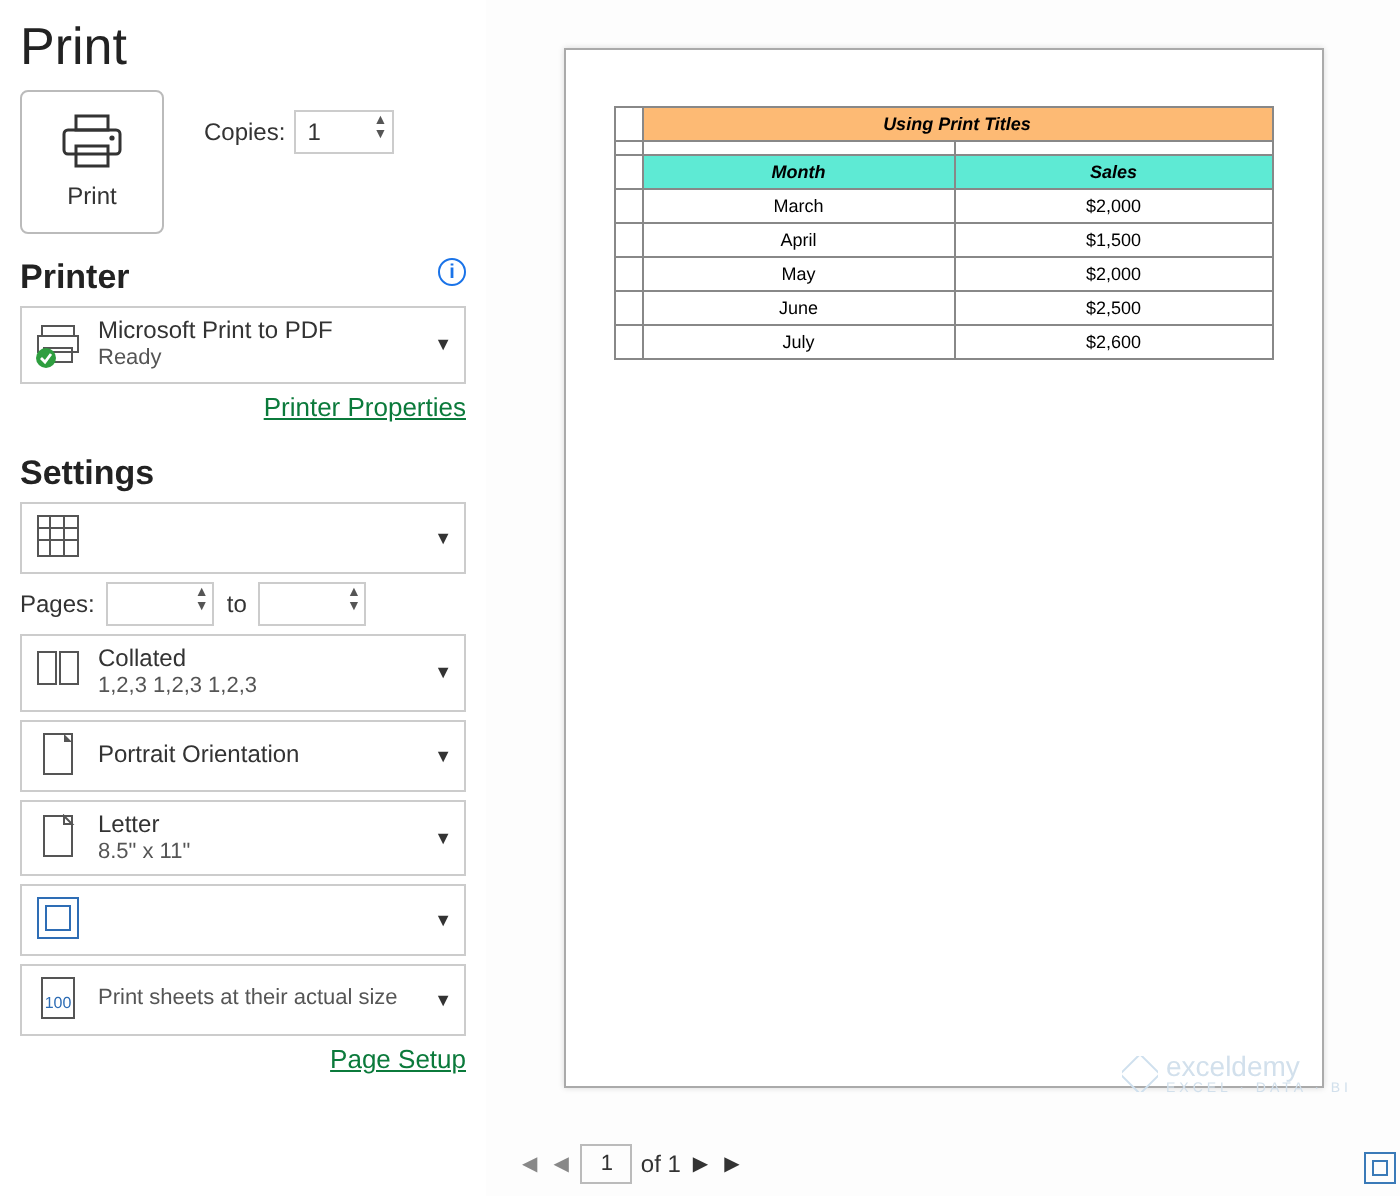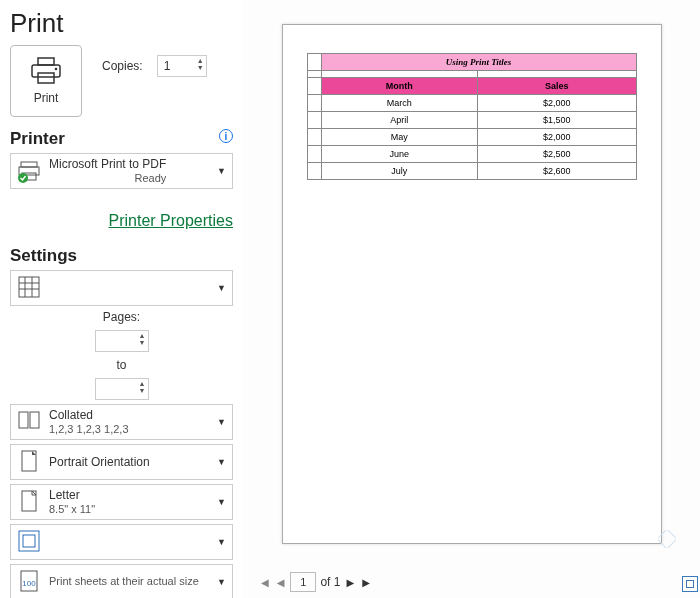--- a/index.html
+++ b/index.html
@@ -3,41 +3,41 @@
 <meta charset="utf-8">
 <style>
 * { box-sizing: border-box; margin: 0; padding: 0; font-family: "Segoe UI", Arial, sans-serif; }
 body { width: 700px; height: 598px; background: #fff; display: flex; overflow: hidden; position: relative; }
 .left-panel { width: 243px; padding: 8px 10px; display: flex; flex-direction: column; }
 .title { font-size: 26px; font-weight: 400; color: #222; margin-bottom: 6px; }
 .top-row { display: flex; align-items: flex-start; gap: 20px; }
 .print-btn { width: 72px; height: 72px; border: 1px solid #bbb; border-radius: 4px; display: flex; flex-direction: column; align-items: center; justify-content: center; gap: 6px; cursor: pointer; }
 .print-btn svg { width: 32px; height: 28px; }
 .print-btn span { font-size: 12px; color: #333; }
-.copies-row { display: flex; align-items: center; gap: 14px; margin-top: 10px; font-size: 12px; color: #333; }
+.copies-row { display: flex; align-items: center; gap: 4px; margin-top: 10px; font-size: 12px; color: #333; }
 .spin { position: relative; width: 50px; height: 22px; border: 1px solid #ccc; background: #fff; display: flex; align-items: center; padding: 0 14px 0 6px; font-size: 12px; }
 .spin .arrows { position: absolute; right: 2px; top: 1px; display: flex; flex-direction: column; font-size: 7px; line-height: 7px; color: #555; cursor: pointer; }
 .section-head { font-size: 17px; font-weight: 600; color: #222; margin: 12px 0 4px 0; display: flex; justify-content: space-between; }
 .info-icon { width: 14px; height: 14px; border: 1px solid #1a73e8; border-radius: 50%; color: #1a73e8; font-size: 10px; display: flex; align-items: center; justify-content: center; cursor: pointer; }
 .dropdown { position: relative; width: 100%; border: 1px solid #ccc; background: #fff; display: flex; align-items: center; padding: 4px 22px 4px 6px; gap: 8px; min-height: 36px; margin-bottom: 4px; cursor: pointer; }
 .dropdown .caret { position: absolute; right: 6px; top: 50%; transform: translateY(-50%); font-size: 9px; color: #333; }
 .dd-text { display: flex; flex-direction: column; font-size: 12px; color: #333; line-height: 1.25; overflow: hidden; }
-.dd-text .sub { color: #555; font-size: 11px; white-space: nowrap; overflow: hidden; text-overflow: ellipsis; text-align: right; }
+.dd-text .sub { color: #555; font-size: 11px; white-space: nowrap; overflow: hidden; text-overflow: ellipsis; }
 .dd-icon { width: 24px; height: 24px; flex: 0 0 24px; display: flex; justify-content: center; }
-.link { color: #0b7a3b; font-size: 16px; text-align: right; text-decoration: underline; cursor: pointer; margin-bottom: 4px; margin-top: 19px; }
-.pages-row { display: flex; align-items: center; gap: 6px; font-size: 12px; color: #333; margin-bottom: 4px; flex-direction: column; }
+.link { color: #0b7a3b; font-size: 13px; text-align: right; text-decoration: underline; cursor: pointer; margin-bottom: 4px; }
+.pages-row { display: flex; align-items: center; gap: 6px; font-size: 12px; color: #333; margin-bottom: 4px; }
 .pages-row .spin { width: 54px; }
 
 .preview-area { flex: 1; background: #fdfdfd; position: relative; padding: 24px 14px 34px 14px; display: flex; justify-content: center; }
 .page { width: 380px; height: 520px; background: #fff; border: 1px solid #aaa; box-shadow: 0 0 3px rgba(0,0,0,0.15); padding: 28px 24px; }
 .sheet-table { width: 100%; border-collapse: collapse; font-size: 10px; }
 .sheet-table td, .sheet-table th { border: 1px solid #888; padding: 3px 6px; text-align: center; }
 .stub { width: 14px; background: #fff; }
-.title-cell { background: #f9a8d4; font-weight: 700; font-style: italic; font-family: Liberation Serif, serif; }
-.header-cell { background: #ec4899; font-weight: 700; }
+.title-cell { background: #fdba74; font-weight: 700; font-style: italic; }
+.header-cell { background: #5eead4; font-weight: 700; font-style: italic; }
 .sheet-table td { font-size: 9px; }
 
 .watermark { position: absolute; right: 24px; bottom: 50px; font-size: 14px; color: #d2e0ec; display: flex; align-items: center; gap: 4px; pointer-events: none; }
 .watermark .sub { font-size: 7px; letter-spacing: 2px; color: #d2e0ec; }
 
 .page-nav { position: absolute; left: 16px; bottom: 6px; display: flex; align-items: center; gap: 4px; font-size: 12px; color: #333; }
 .page-nav .navbtn { font-size: 10px; color: #888; cursor: pointer; padding: 0 2px; }
 .page-nav .navbtn.active { color: #333; }
 .page-nav .pagebox { width: 26px; height: 20px; border: 1px solid #bbb; display: flex; align-items: center; justify-content: center; font-size: 11px; }
 
@@ -242,20 +242,24 @@
             <td>$2,600</td>
           </tr>
     </tbody>
       </table>
   </div>
 
   <div class="watermark">
     <svg width="18" height="18" viewBox="0 0 18 18">
         <rect x="2" y="2" width="14" height="14" fill="none" stroke="#cfe0ee" transform="rotate(45 9 9)"></rect>
       </svg>
+    <div>
+      <div>exceldemy</div>
+      <div class="sub">EXCEL · DATA · BI</div>
+    </div>
   </div>
 
   <div class="page-nav">
     <span class="navbtn">◀</span>
     <span class="navbtn">◀</span>
     <div class="pagebox">1</div>
     <span>of 1</span>
     <span class="navbtn active">▶</span>
     <span class="navbtn active">▶</span>
   </div>

